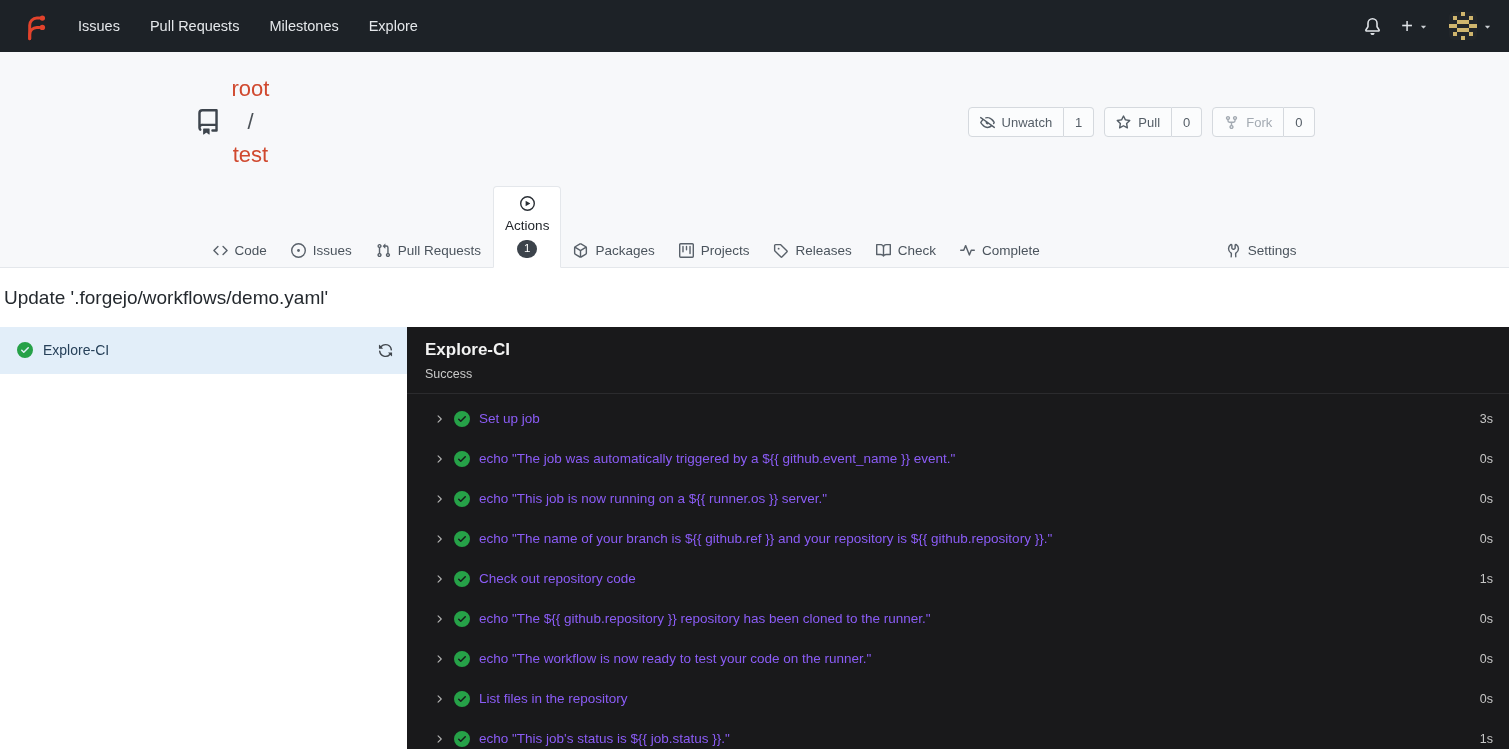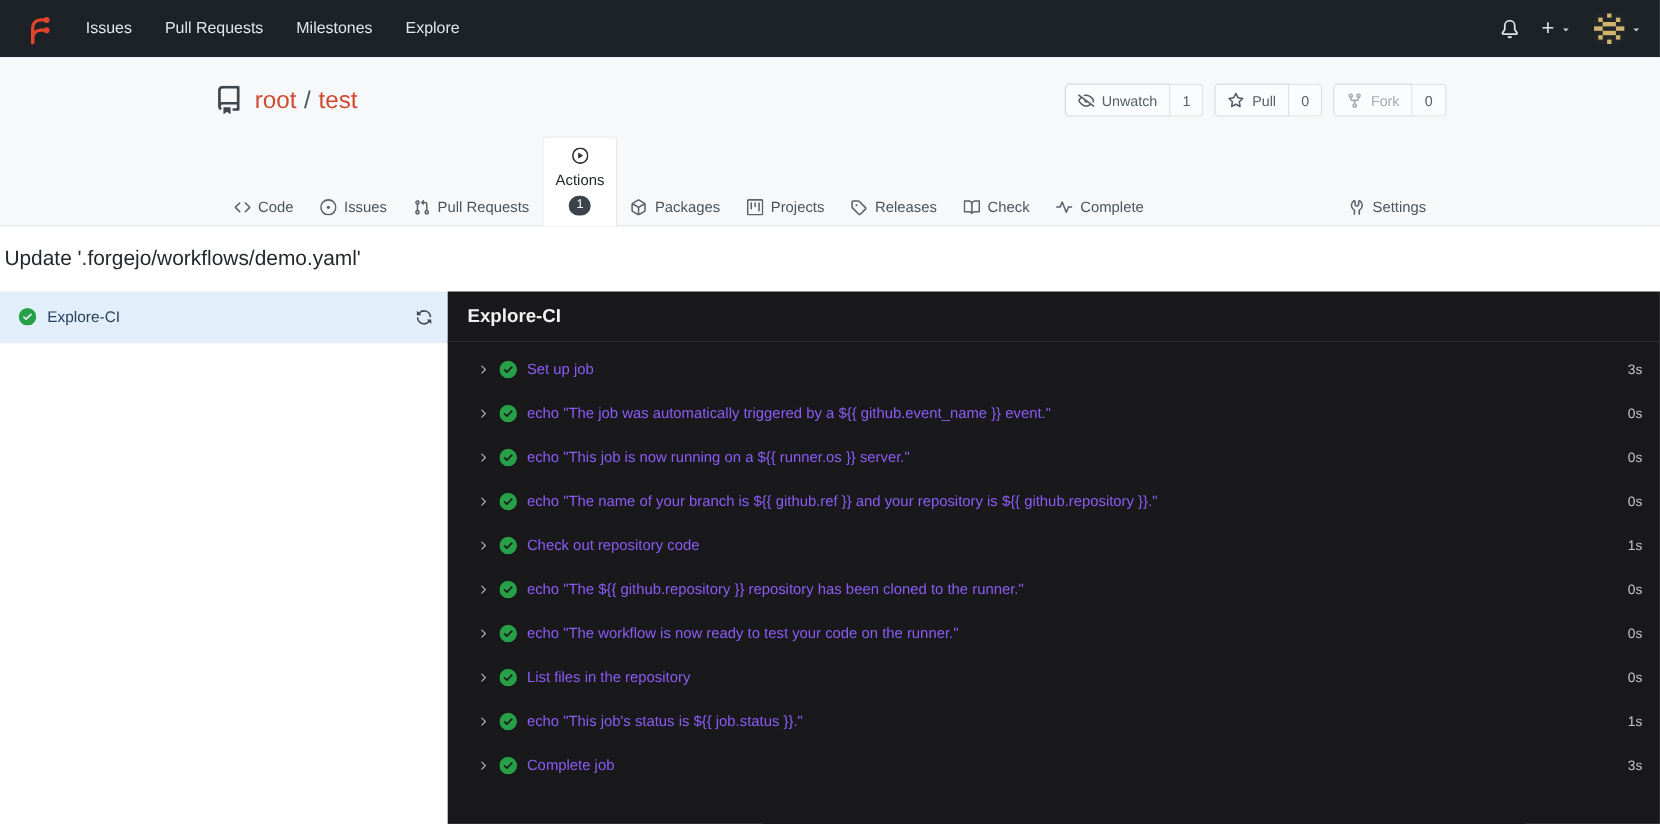--- a/index.html
+++ b/index.html
@@ -28,21 +28,21 @@
   .icon-btn { display: flex; align-items: center; gap: 5px; color: #dfe3e7; }
   .plus-glyph { font-size: 20px; line-height: 1; }
   .caret { display: flex; opacity: .9; }
   .avatar { width: 28px; height: 28px; border-radius: 5px; overflow: hidden; display: block; }
 
   
   .repo-header { background: #f7f8fa; border-bottom: 1px solid #e4e7eb; padding-top: 24px; }
   .container { width: 1120px; margin: 0 auto; }
   .title-row { display: flex; align-items: center; gap: 11px; }
   .repo-glyph { color: #3e454d; display: flex; }
-  .repo-title { font-size: 22px; display: flex; align-items: center; gap: 7px; }
+  .repo-title { font-size: 22px; display: flex; align-items: center; gap: 7px; flex-direction: column; }
   .repo-owner, .repo-name { color: #d0492f; }
   .sep { color: #4c5258; }
   .repo-actions { margin-left: auto; display: flex; gap: 10px; }
   .btn-group { display: flex; }
   .btn {
     display: flex; align-items: center; gap: 7px;
     background: #fbfcfd; border: 1px solid #d5d9de;
     color: #555e67; font-size: 13px; height: 30px; padding: 0 11px;
     font-family: inherit; cursor: pointer;
   }
@@ -308,20 +308,21 @@
         <svg viewBox="0 0 16 16" width="15" height="15" fill="currentColor">
             <path d="M1.705 8.005a.75.75 0 0 1 .834.656 5.5 5.5 0 0 0 9.592 2.97l-1.204-1.204a.25.25 0 0 1 .177-.427h3.646a.25.25 0 0 1 .25.25v3.646a.25.25 0 0 1-.427.177l-1.38-1.38A7.002 7.002 0 0 1 1.05 8.84a.75.75 0 0 1 .656-.834ZM8 2.5a5.487 5.487 0 0 0-4.131 1.869l1.204 1.204A.25.25 0 0 1 4.896 6H1.25A.25.25 0 0 1 1 5.75V2.104a.25.25 0 0 1 .427-.177l1.38 1.38A7.002 7.002 0 0 1 14.95 7.16a.75.75 0 0 1-1.49.178A5.5 5.5 0 0 0 8 2.5Z"></path>
           </svg>
       </span>
     </div>
   </aside>
 
   <section class="log-panel">
     <div class="log-header">
       <div class="log-job-name">Explore-CI</div>
+      <div class="log-status">Success</div>
     </div>
     <div class="steps">
 
         <div class="step-row">
           <span class="step-chevron">
             <svg viewBox="0 0 16 16" width="12" height="12" fill="currentColor">
               <path d="M6.22 3.22a.75.75 0 0 1 1.06 0l4.25 4.25a.75.75 0 0 1 0 1.06l-4.25 4.25a.751.751 0 0 1-1.042-.018.751.751 0 0 1-.018-1.042L9.94 8 6.22 4.28a.75.75 0 0 1 0-1.06Z"></path>
             </svg>
           </span>
           <span class="check-icon">

